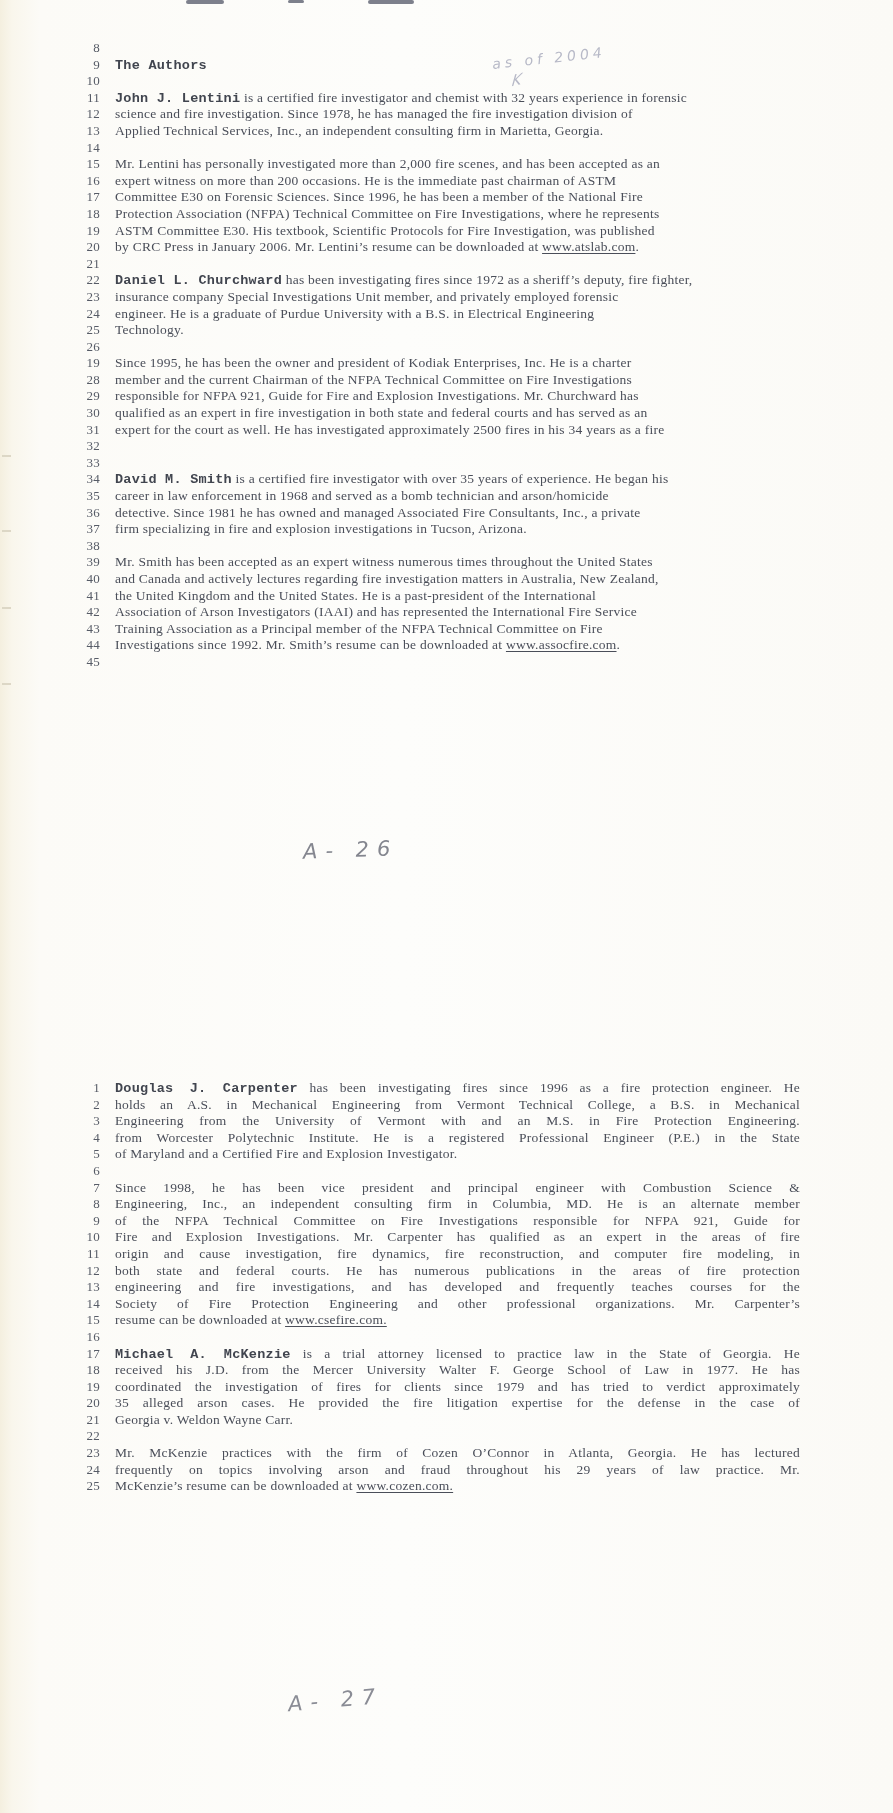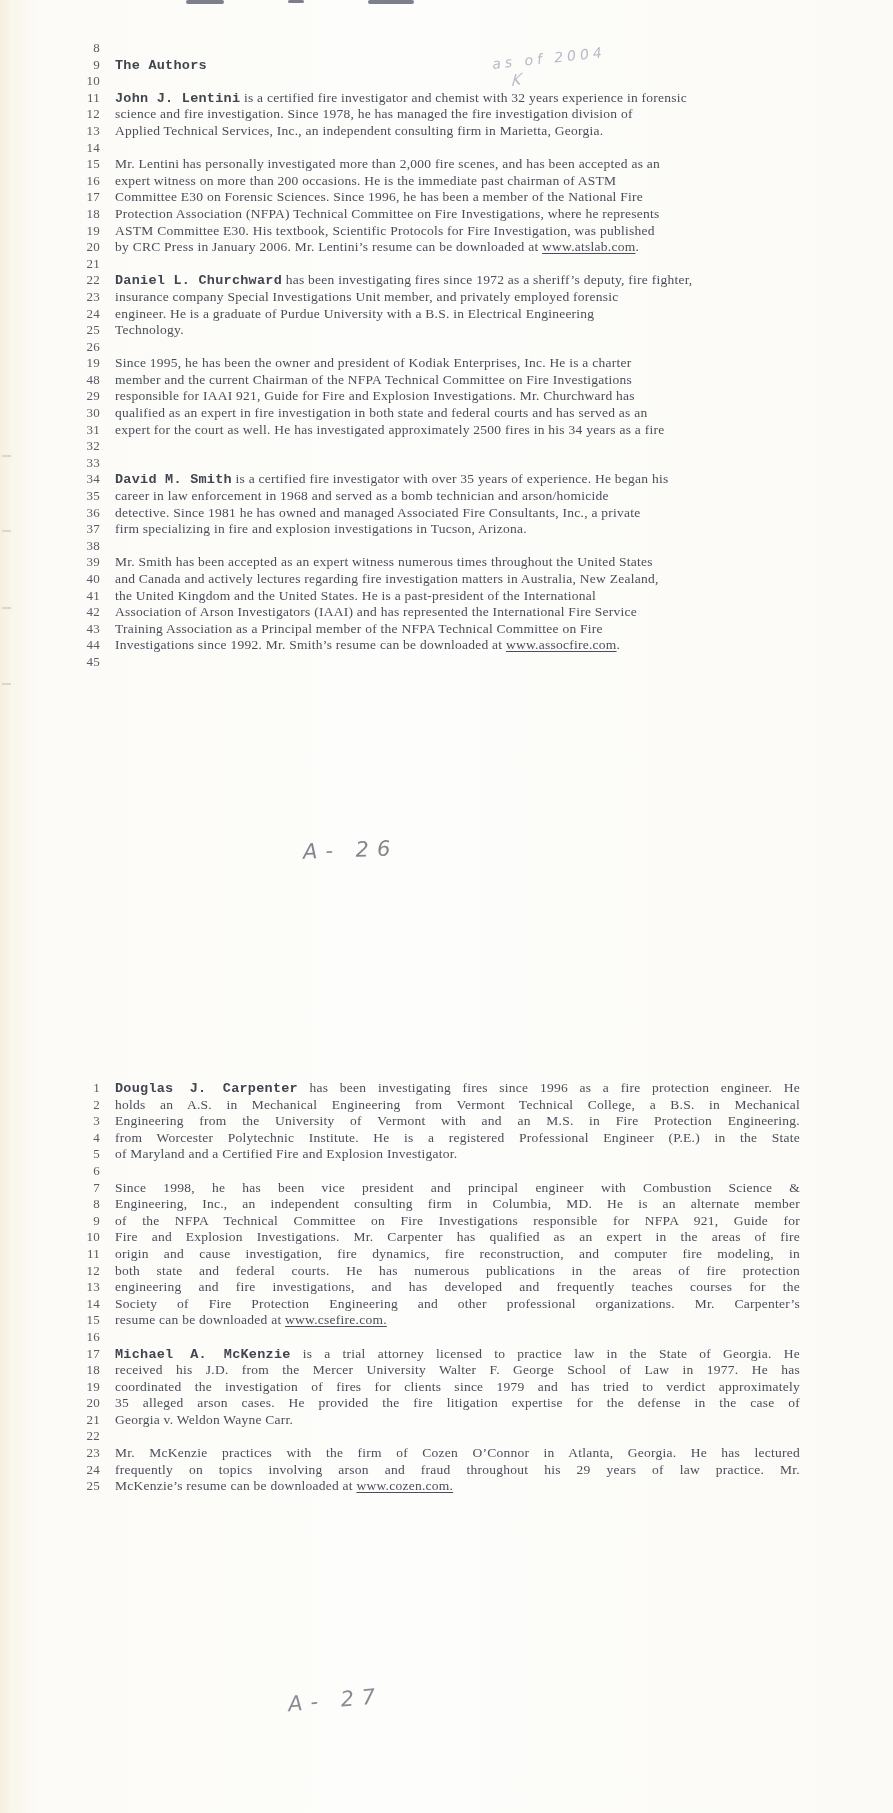--- a/index.html
+++ b/index.html
@@ -123,26 +123,26 @@
       </div>
       <div class="doc-line">
         <span class="line-num">26</span>
         <span class="line-text"></span>
       </div>
       <div class="doc-line">
         <span class="line-num">19</span>
         <span class="line-text"><span>Since 1995, he has been the owner and president of Kodiak Enterprises, Inc. He is a charter</span></span>
       </div>
       <div class="doc-line">
-        <span class="line-num">48</span>
+        <span class="line-num">28</span>
         <span class="line-text"><span>member and the current Chairman of the NFPA Technical Committee on Fire Investigations</span></span>
       </div>
       <div class="doc-line">
         <span class="line-num">29</span>
-        <span class="line-text"><span>responsible for IAAI 921, </span><span class="seg-i">Guide for Fire and Explosion Investigations</span><span>. Mr. Churchward has</span></span>
+        <span class="line-text"><span>responsible for NFPA 921, </span><span class="seg-i">Guide for Fire and Explosion Investigations</span><span>. Mr. Churchward has</span></span>
       </div>
       <div class="doc-line">
         <span class="line-num">30</span>
         <span class="line-text"><span>qualified as an expert in fire investigation in both state and federal courts and has served as an</span></span>
       </div>
       <div class="doc-line">
         <span class="line-num">31</span>
         <span class="line-text"><span>expert for the court as well. He has investigated approximately 2500 fires in his 34 years as a fire</span></span>
       </div>
       <div class="doc-line">

